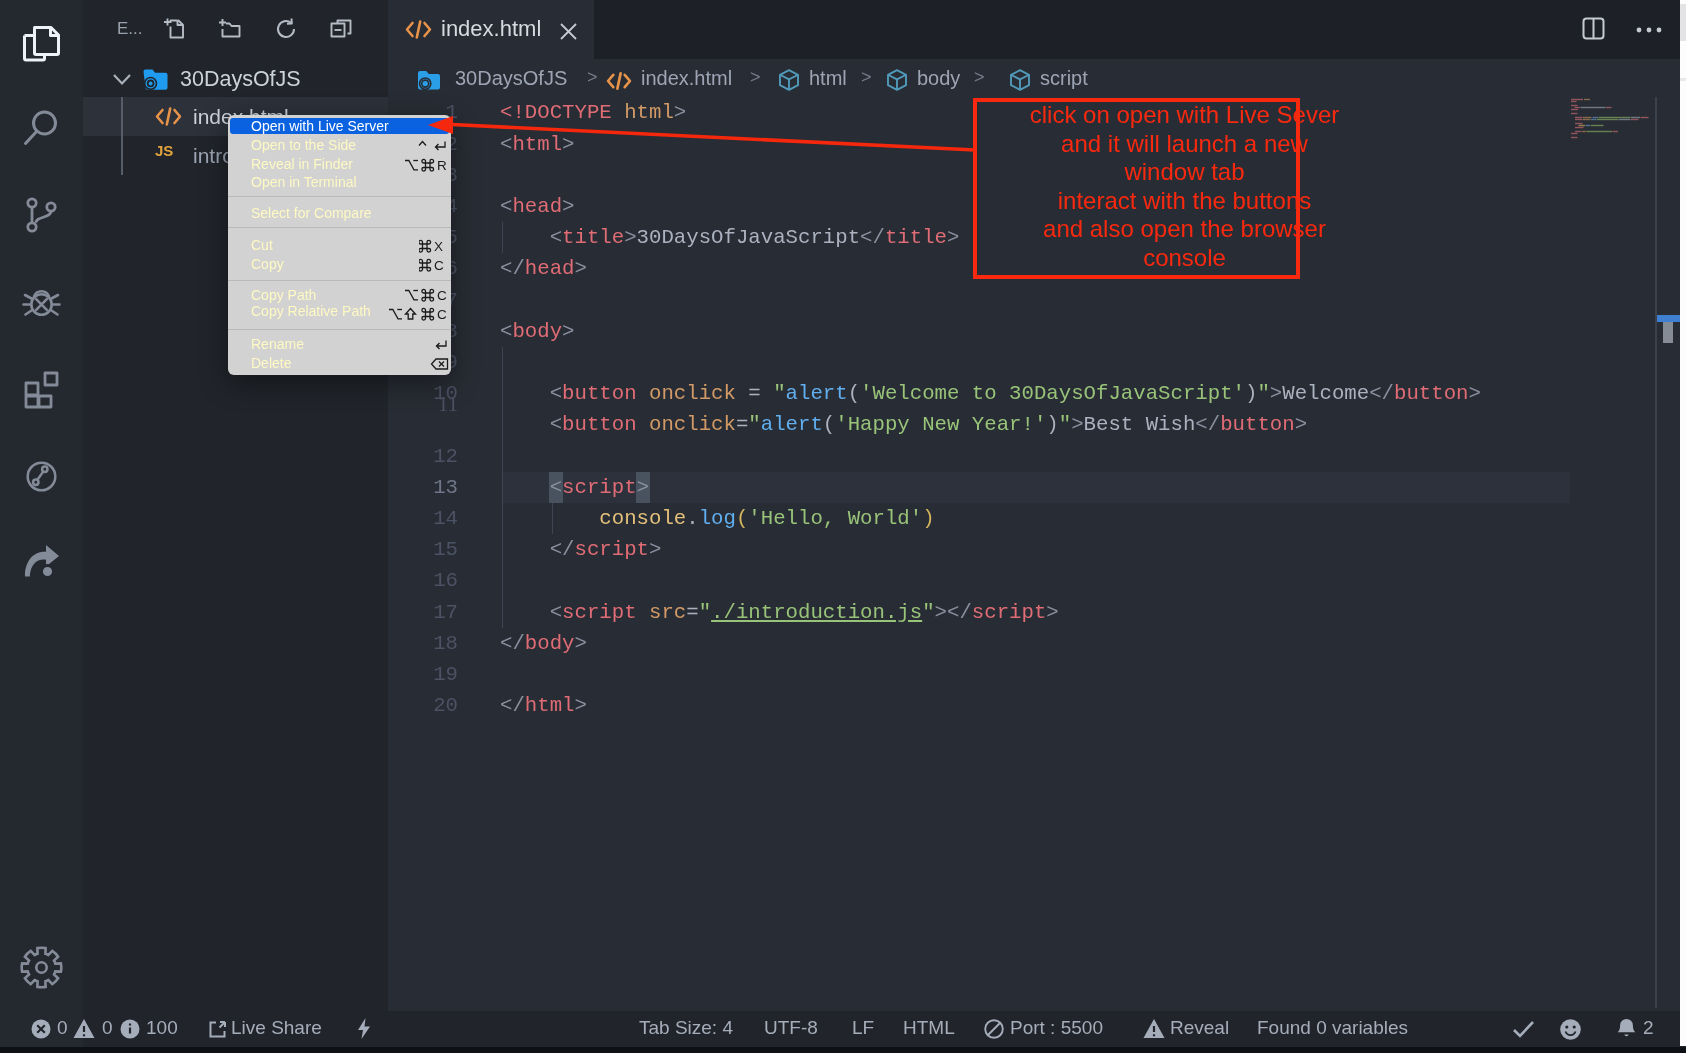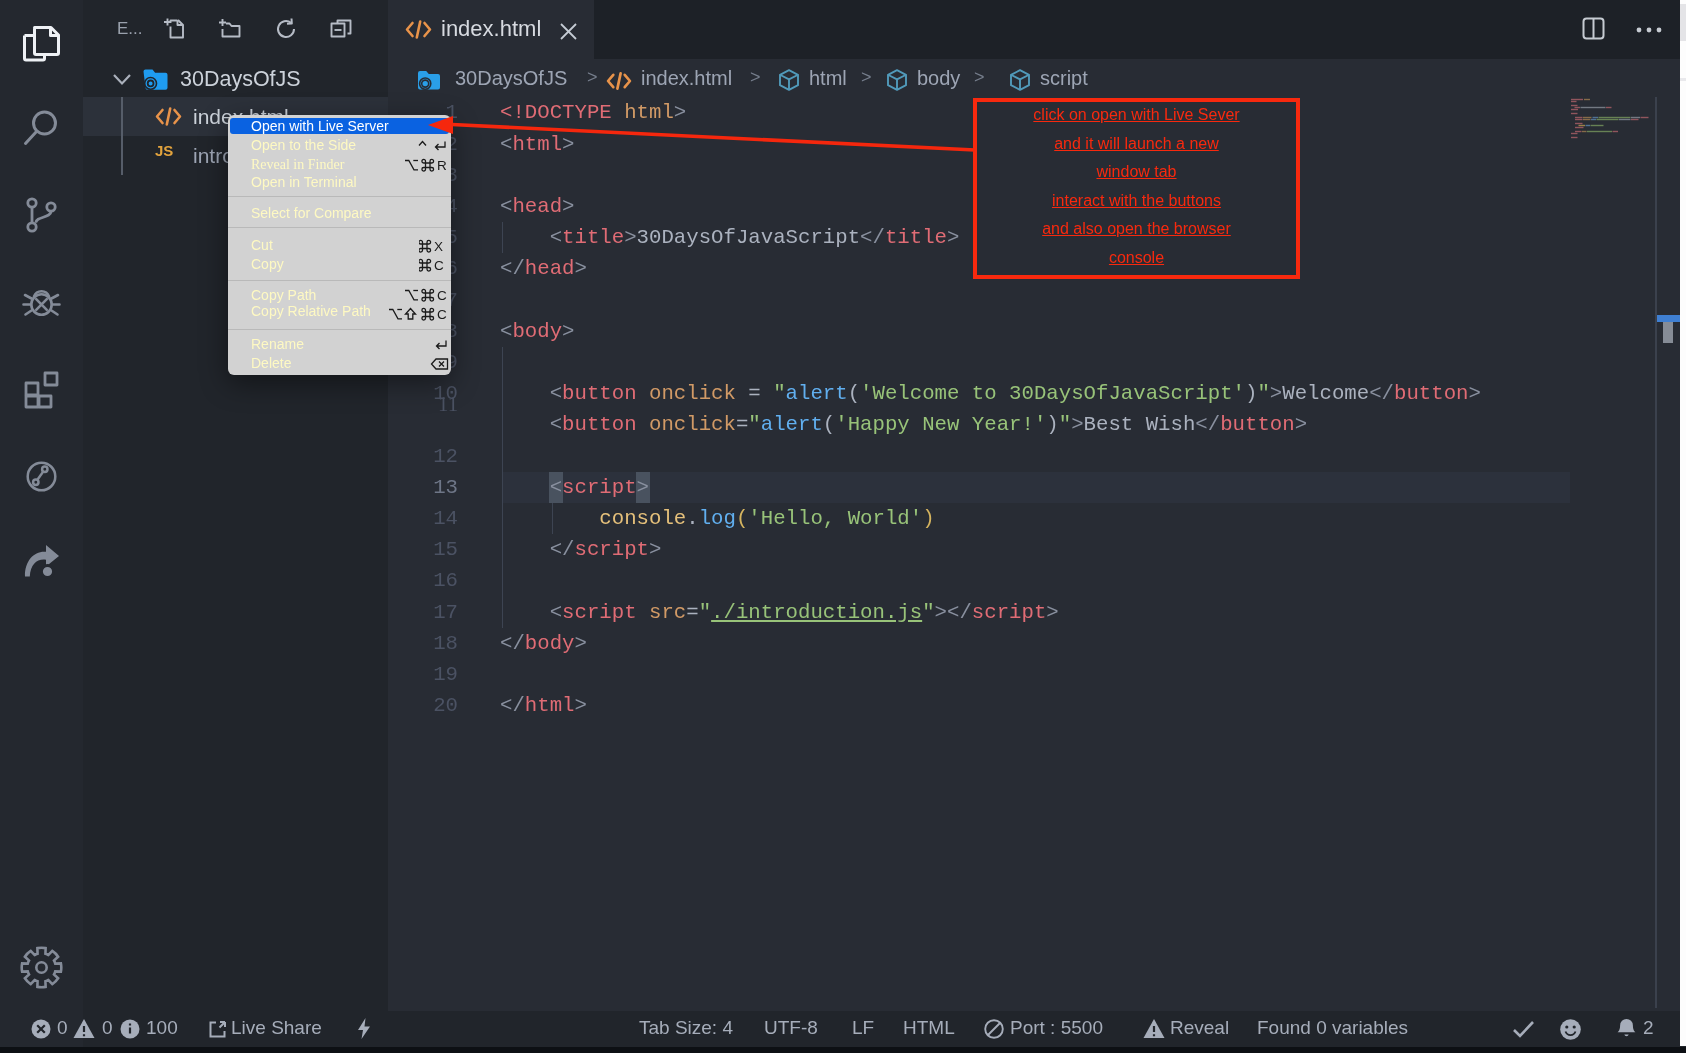--- a/index.html
+++ b/index.html
@@ -311,21 +311,21 @@
 <div class="abs" style="left:193px;top:144px;font-size:21px;color:#9da5b4;">introduction.js</div>
 
 <div class="abs" style="left:121px;top:97px;width:1.6px;height:78px;background:#565d69;"></div>
 </div>
 
 <div id="menu">
 <div class="abs" style="left:228px;top:115px;width:222.5px;height:260px;background:#d2d2d2;border-radius:6px;box-shadow:0 8px 28px rgba(0,0,0,0.45);"></div>
 <div class="abs" style="left:229.5px;top:117.5px;width:219.5px;height:16.5px;background:#0a62e1;border-radius:3px;"></div>
 <div class="abs menutxt" style="left:251px;top:118.5px;color:#ffffff;">Open with Live Server</div>
 <div class="abs menutxt" style="left:251px;top:138px;">Open to the Side</div>
-<div class="abs menutxt" style="left:251px;top:157.2px;font-family:Liberation Serif, serif;">Reveal in Finder</div>
+<div class="abs menutxt" style="left:251px;top:157.2px;">Reveal in Finder</div>
 <div class="abs menutxt" style="left:251px;top:175.2px;">Open in Terminal</div>
 <div class="abs" style="left:228px;top:196px;width:222.5px;height:1.2px;background:#b9b9b9;"></div>
 <div class="abs menutxt" style="left:251px;top:205.5px;text-align:center;">Select for Compare</div>
 <div class="abs" style="left:228px;top:226.8px;width:222.5px;height:1.2px;background:#b9b9b9;"></div>
 <div class="abs menutxt" style="left:251px;top:238px;">Cut</div>
 <div class="abs menutxt" style="left:251px;top:257px;">Copy</div>
 <div class="abs" style="left:228px;top:279.9px;width:222.5px;height:1.2px;background:#b9b9b9;"></div>
 <div class="abs menutxt" style="left:251px;top:287.5px;">Copy Path</div>
 <div class="abs menutxt" style="left:251px;top:304px;">Copy Relative Path</div>
 <div class="abs" style="left:228px;top:328.7px;width:222.5px;height:1.2px;background:#b9b9b9;"></div>
@@ -386,21 +386,21 @@
     <path d="M9 4.5 L14 9.5 M14 4.5 L9 9.5"></path>
   </g>
 </svg>
 </div>
 <style>
 .menutxt { font-size:14px; line-height:15px; color:#fef9c3; font-family:"Liberation Sans",sans-serif; }
 </style>
 
 <div id="annotation">
 <div class="abs" style="left:973px;top:97.5px;width:327px;height:181px;border:4px solid #f8290e;"></div>
-<div class="abs" style="left:960px;top:101px;width:353px;text-align:center;font-size:16px;line-height:28.6px;color:#f8290e;text-decoration:underline;">click on open with Live Sever<br>and it will launch a new<br>window tab<br>interact with the buttons<br>and also open the browser<br>console</div>
+<div class="abs" style="left:1008px;top:101px;width:353px;text-align:center;font-size:24px;line-height:28.6px;color:#f8290e;">click on open with Live Sever<br>and it will launch a new<br>window tab<br>interact with the buttons<br>and also open the browser<br>console</div>
 <svg class="abs" style="left:420px;top:110px;" width="560" height="50" viewBox="0 0 560 50">
   <path d="M32 14.5 L555 40" stroke="#f5270d" stroke-width="3.6" fill="none"></path>
   <path d="M8 15 L33 6 L33 24 Z" fill="#f5270d"></path>
 </svg>
 </div>
 
 <div id="statusitems" style="position:absolute;left:0;top:1011px;width:1686px;height:36px;color:#a6adba;font-size:19px;">
 
 <svg class="abs" style="left:31px;top:8px;" width="20" height="20" viewBox="0 0 20 20">
   <circle cx="10" cy="10" r="9.5" fill="#a6adba"></circle>

